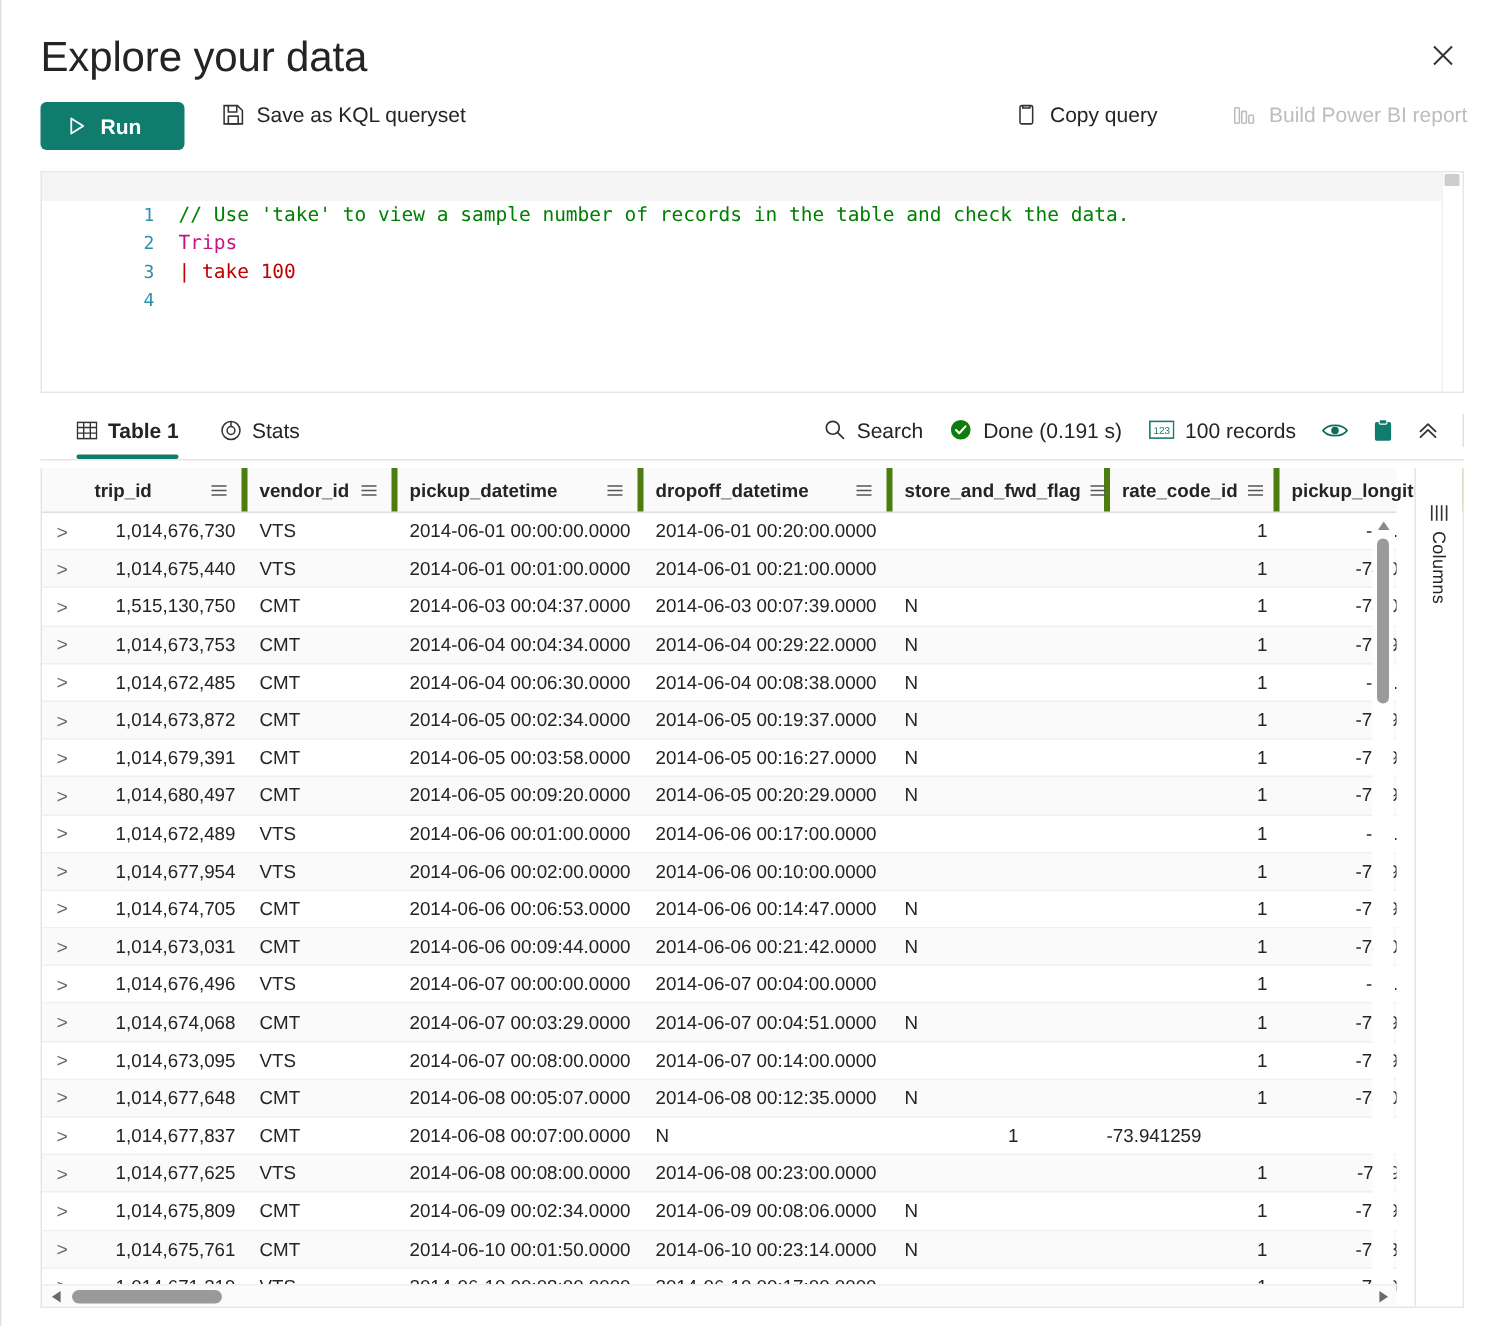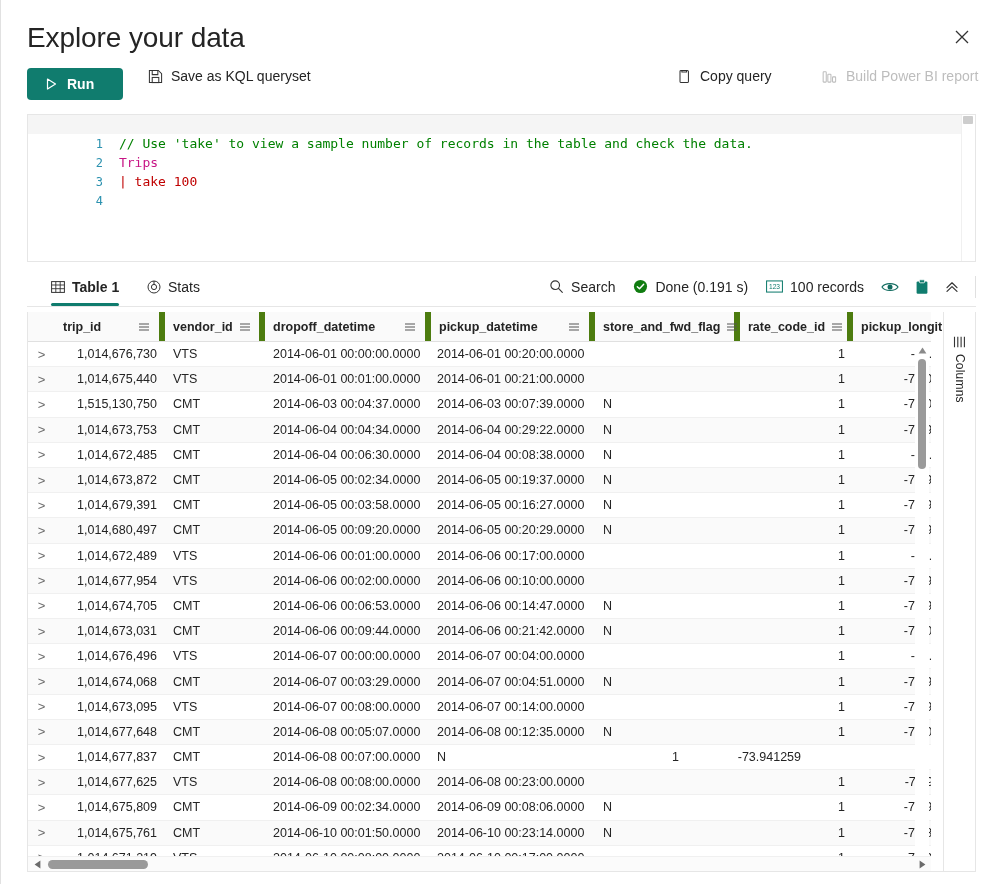--- a/index.html
+++ b/index.html
@@ -145,21 +145,21 @@
     height: 30px;
     background: #fafafa;
     border-bottom: 1px solid #e0e0e0;
     display: flex;
     align-items: stretch;
     width: 903px;
   }
   .hcell {
     position: relative;
     display: flex; align-items: center;
-    border-right: 6px solid #4d7c0f;
+    border-right: 4px solid #4d7c0f;
     font-size: 12.5px; font-weight: 600; color: #242424;
     padding: 0 8px;
     cursor: pointer;
     user-select: none;
   }
   .hcell .htext { flex: 1; }
   .hcell .hmenu {
     width: 14px; height: 14px; display: inline-flex;
     align-items: center; justify-content: center; color: #555;
     margin-left: 6px;
@@ -437,38 +437,38 @@
 
       <div class="hcell c2">
         <span class="htext">vendor_id</span>
         <span class="hmenu">
           <svg width="12" height="12" viewBox="0 0 12 12">
               <path d="M1 3 H11 M1 6 H11 M1 9 H11" stroke="#555" stroke-width="1.1"></path>
             </svg>
         </span>
       </div>
 
+      <div class="hcell c3">
+        <span class="htext">pickup_datetime</span>
+        <span class="hmenu">
+          <svg width="12" height="12" viewBox="0 0 12 12">
+              <path d="M1 3 H11 M1 6 H11 M1 9 H11" stroke="#555" stroke-width="1.1"></path>
+            </svg>
+        </span>
+      </div>
+
       <div class="hcell c4">
         <span class="htext">dropoff_datetime</span>
         <span class="hmenu">
           <svg width="12" height="12" viewBox="0 0 12 12">
               <path d="M1 3 H11 M1 6 H11 M1 9 H11" stroke="#555" stroke-width="1.1"></path>
             </svg>
         </span>
       </div>
 
-      <div class="hcell c3">
-        <span class="htext">pickup_datetime</span>
-        <span class="hmenu">
-          <svg width="12" height="12" viewBox="0 0 12 12">
-              <path d="M1 3 H11 M1 6 H11 M1 9 H11" stroke="#555" stroke-width="1.1"></path>
-            </svg>
-        </span>
-      </div>
-
       <div class="hcell c5">
         <span class="htext">store_and_fwd_flag</span>
         <span class="hmenu">
           <svg width="12" height="12" viewBox="0 0 12 12">
               <path d="M1 3 H11 M1 6 H11 M1 9 H11" stroke="#555" stroke-width="1.1"></path>
             </svg>
         </span>
       </div>
 
       <div class="hcell c6">

